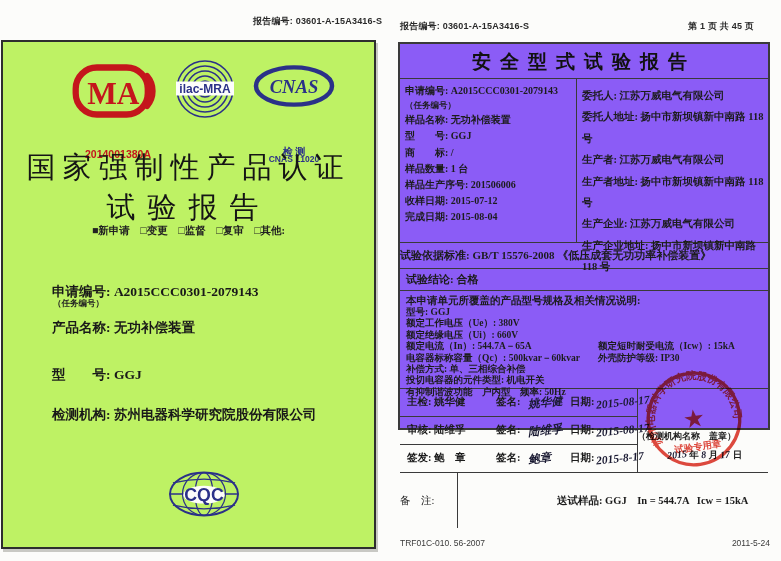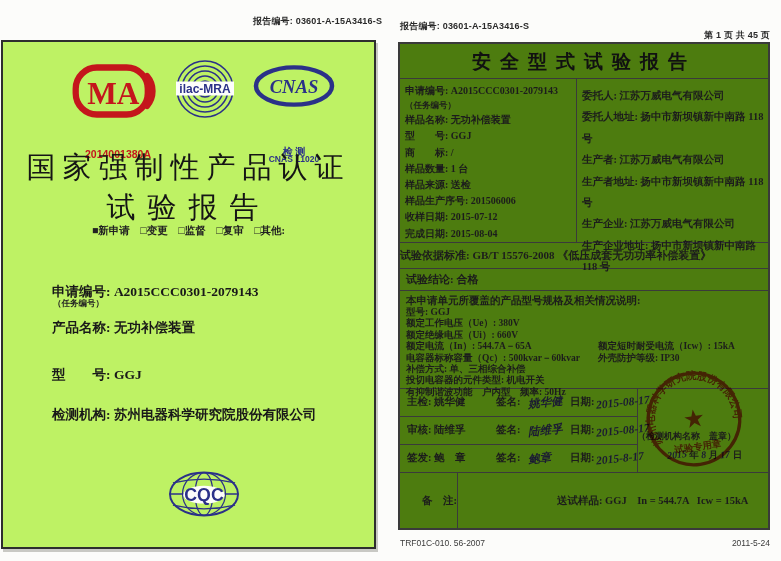--- a/index.html
+++ b/index.html
@@ -30,22 +30,22 @@
            font-size:29px;letter-spacing:7px;font-weight:500;color:#151515;}
   .ltitle2{position:absolute;left:0;top:146px;width:100%;text-align:center;
            font-size:29px;letter-spacing:12px;font-weight:500;color:#151515;}
   .chkrow{position:absolute;left:0;top:182px;width:100%;text-align:center;
           font-size:10.5px;font-weight:bold;color:#222;}
   .chkrow span{margin:0 4px;}
   .lfield{position:absolute;left:49px;font-size:13.5px;font-weight:bold;
           color:#191919;white-space:pre;}
   .lnote{position:absolute;left:50px;font-size:8.5px;font-weight:bold;color:#222;}
   
-  .rtable{position:absolute;left:398px;top:42px;width:372px;height:488px;
-          border:2px solid #3a3a3a;background:#4d7c0f;box-sizing:border-box;}
+  .rtable{position:absolute;left:398px;top:42px;width:372px;height:388px;
+          border:2px solid #3a3a3a;background:#8b5cf6;box-sizing:border-box;}
   .hline,.vline{position:absolute;background:#3a3a3a;}
   .hline{height:1px;}
   .vline{width:1px;}
   .rtitle{position:absolute;left:0;top:0;width:100%;height:34px;text-align:center;
           font-size:19px;font-weight:bold;letter-spacing:9px;line-height:36px;color:#111;}
   .info-left{position:absolute;left:0;top:34px;width:172px;height:160px;
              padding:5px 2px 0 5px;font-size:10px;font-weight:bold;}
   .info-left .line{line-height:16.2px;white-space:pre;}
   .info-left .line:nth-child(2){font-size:8.5px;line-height:13px;}
   .info-right{position:absolute;left:176px;top:34px;width:188px;height:160px;
@@ -72,31 +72,31 @@
   .sig-hw .hw,.sig-datehw .hw{font-size:11.5px;}
   .stampcell{position:absolute;left:237px;top:344px;width:135px;height:84px;}
   .stamp-caption{position:absolute;left:0;top:42px;width:100%;text-align:left;
                  font-size:9px;font-weight:bold;white-space:pre;}
   .stamp-date{position:absolute;left:0;top:61px;width:100%;text-align:center;
               font-size:9.5px;font-weight:bold;white-space:pre;}
   .stamp-date .hw{font-size:10px;}
   .stamp{position:absolute;left:245px;top:326px;width:98px;height:98px;z-index:5;
          mix-blend-mode:multiply;transform:rotate(-8deg);opacity:.92;}
   .remark-label{position:absolute;left:0;top:428px;width:57px;height:58px;
-                text-align:right;font-size:10.5px;font-weight:bold;line-height:58px;white-space:pre;}
+                text-align:left;font-size:10.5px;font-weight:normal;line-height:58px;white-space:pre;}
   .remark-content{position:absolute;left:57px;top:428px;width:313px;height:58px;
                   font-size:10.5px;font-weight:bold;line-height:58px;
                   padding-left:100px;box-sizing:border-box;white-space:pre;}
 </style>
 </head>
 <body>
 
 <div class="hdr" style="top:15px;left:253px;">报告编号: 03601-A-15A3416-S</div>
 <div class="hdr" style="top:20px;left:400px;">报告编号: 03601-A-15A3416-S</div>
-<div class="hdr" style="top:20px;right:11px;margin-top:9px;">第 1 页 共 45 页</div>
+<div class="hdr" style="top:20px;right:27px;">第 1 页 共 45 页</div>
 
 <div class="lframe">
 
   <svg class="logo" style="left:68px;top:20px;" width="94" height="58" viewBox="0 0 120 74">
     <rect x="6" y="7" width="92" height="60" rx="27" fill="none" stroke="#c4161c" stroke-width="8"></rect>
     <path d="M97 18 a 29 29 0 0 1 0 38" fill="none" stroke="#c4161c" stroke-width="8" stroke-linecap="round"></path>
     <text x="54" y="53" font-size="40" font-weight="bold" fill="#c4161c" text-anchor="middle" font-family="&quot;Liberation Serif&quot;,serif">MA</text>
   </svg>
   <div class="cma-code">2014001380A</div>
 
@@ -167,21 +167,20 @@
 
   <div class="rtitle">安全型式试验报告</div>
 
   <div class="info-left">
     <div class="line">申请编号: A2015CCC0301-2079143</div>
     <div class="line">（任务编号）</div>
     <div class="line">样品名称: 无功补偿装置</div>
     <div class="line">型　　号: GGJ</div>
     <div class="line">商　　标: /</div>
     <div class="line">样品数量: 1 台</div>
-    <div class="line">样品来源: 送检</div>
     <div class="line">样品生产序号: 201506006</div>
     <div class="line">收样日期: 2015-07-12</div>
     <div class="line">完成日期: 2015-08-04</div>
   </div>
 
   <div class="info-right">
     <div class="line">委托人: 江苏万威电气有限公司</div>
     <div class="line">委托人地址: 扬中市新坝镇新中南路 118 号</div>
     <div class="line">生产者: 江苏万威电气有限公司</div>
     <div class="line">生产者地址: 扬中市新坝镇新中南路 118 号</div>

